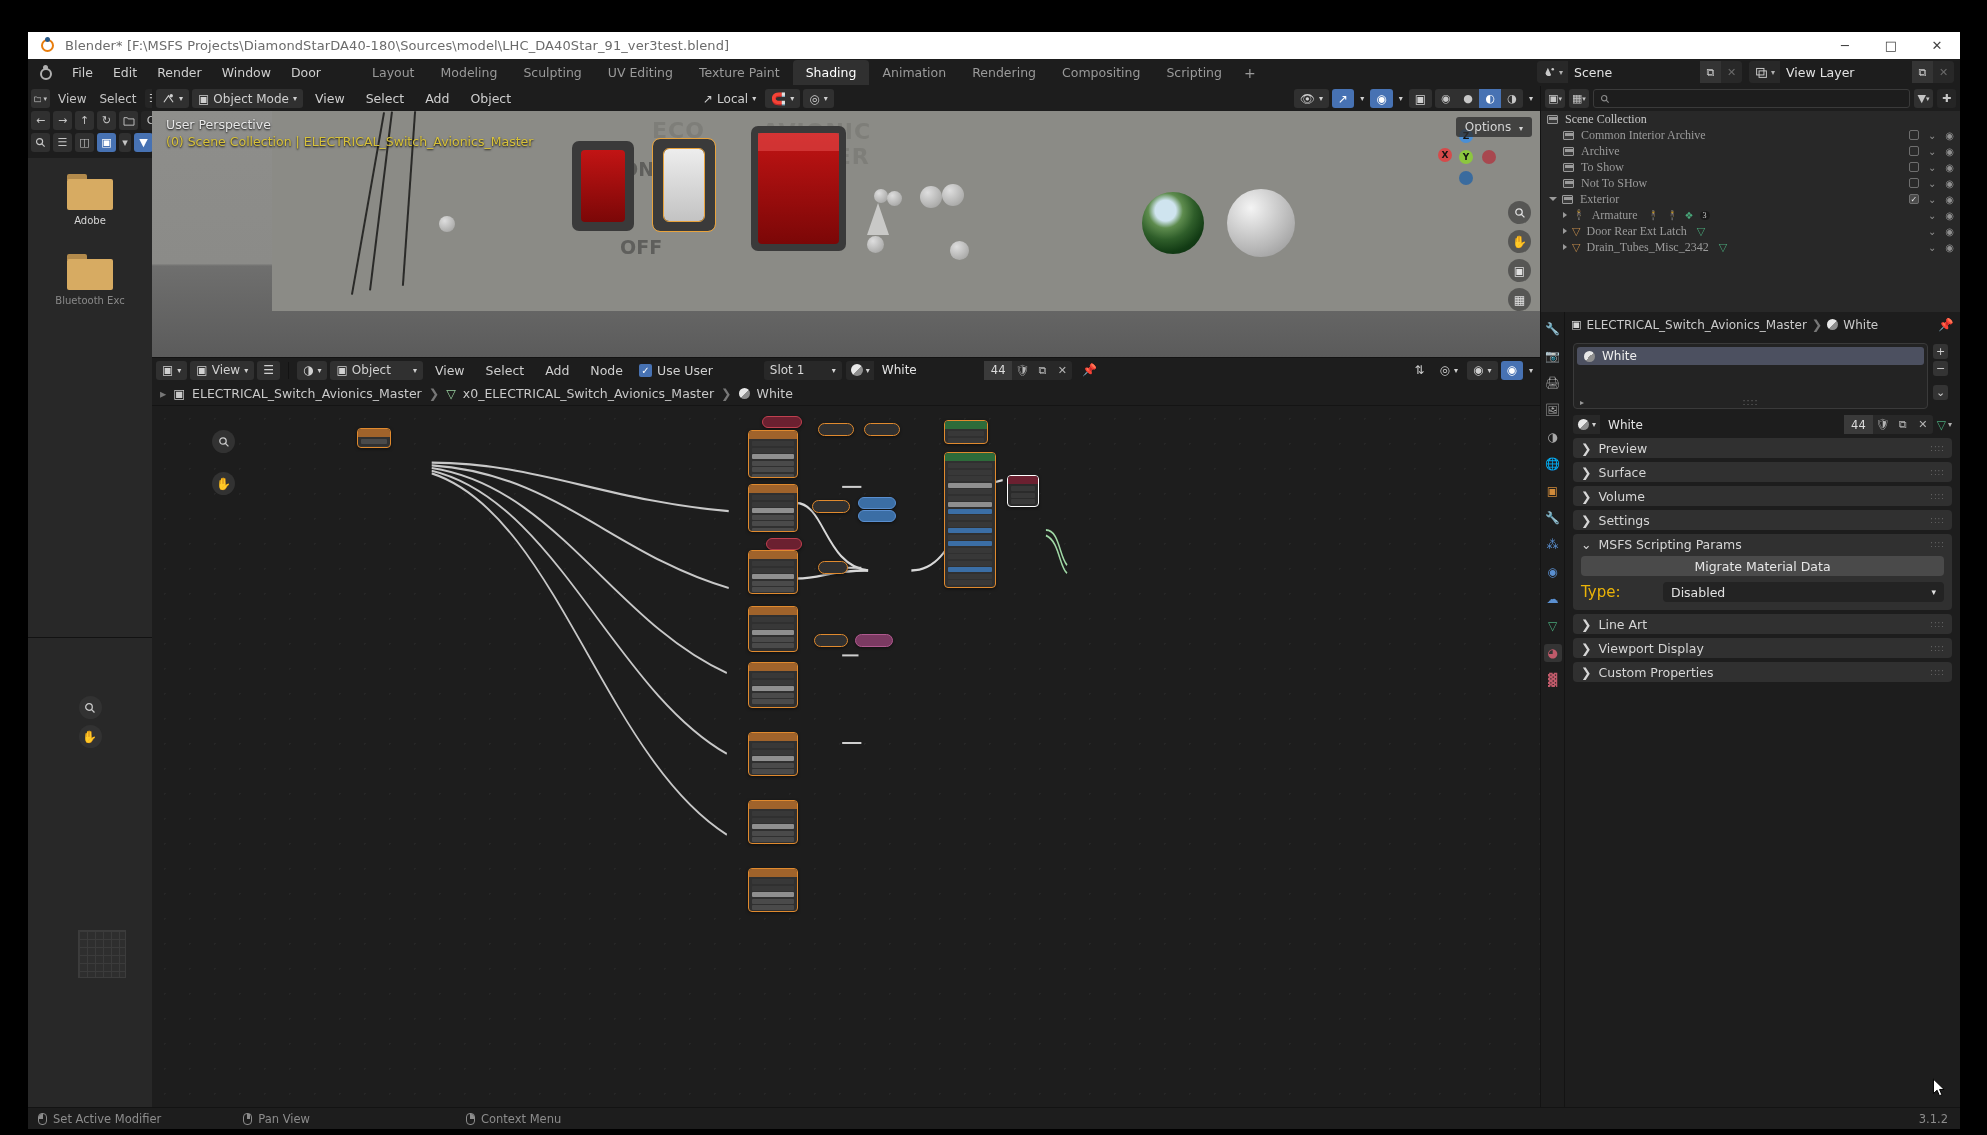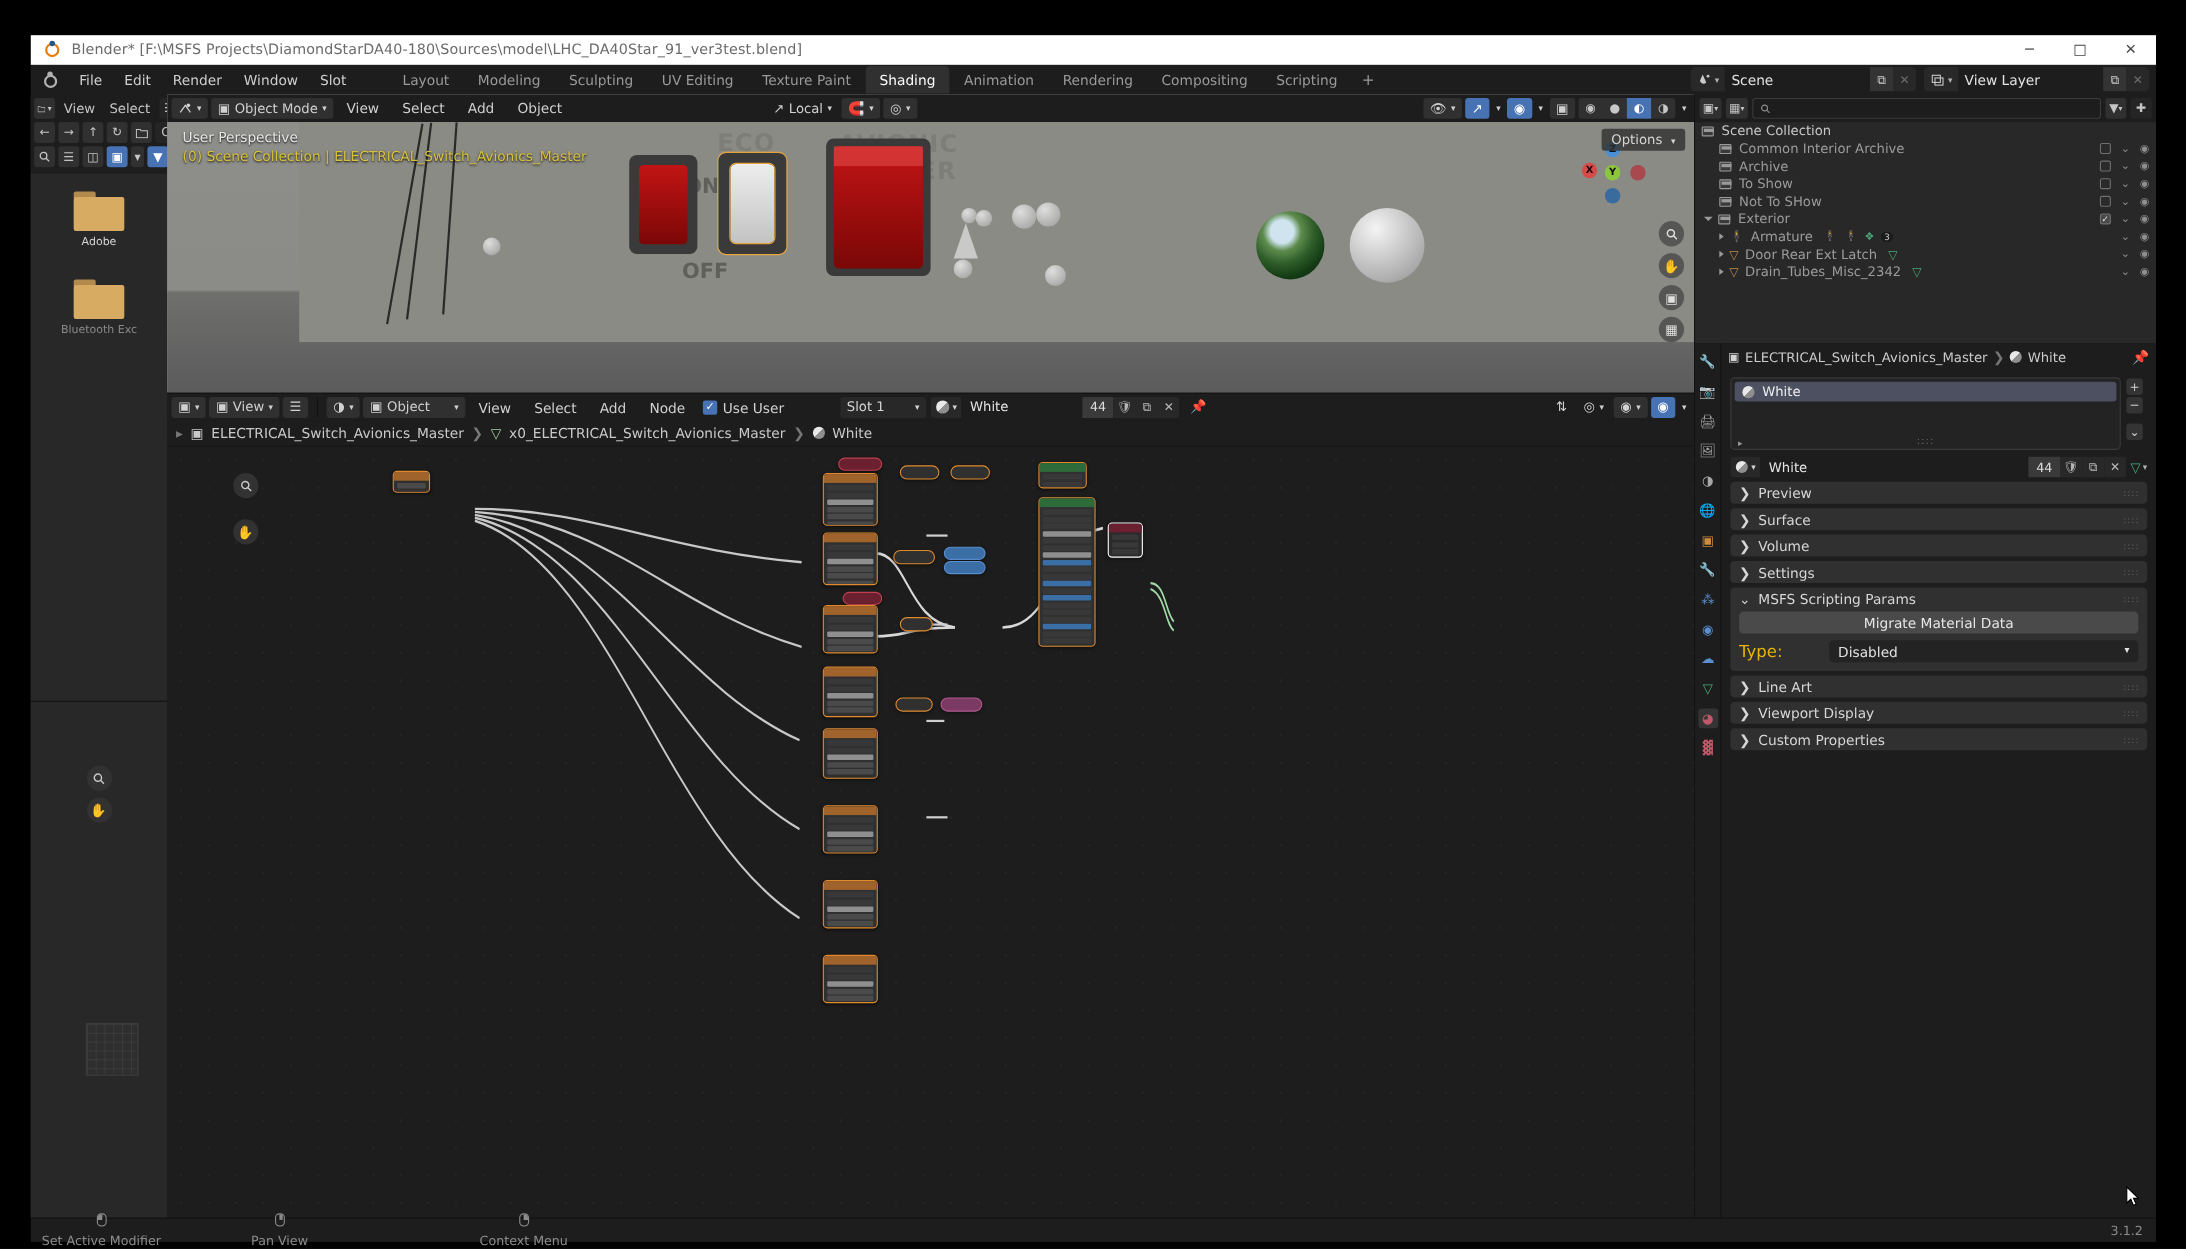--- a/index.html
+++ b/index.html
@@ -159,21 +159,21 @@
   svg.links { position:absolute; left:0; top:0; width:100%; height:100%; pointer-events:none; }
 
   .nav-tools { position:absolute; left:88px; top:40px; display:flex; flex-direction:column; gap:7px; }
 
   
   .rightcol { width:420px; display:flex; flex-direction:column; background:#1d1d1d; border-left:1px solid #131313; }
   .outliner { height:226px; display:flex; flex-direction:column; background:#282828; }
   .ol-header { height:25px; background:#1d1d1d; display:flex; align-items:center; padding:0 4px; gap:4px; }
   .searchbox { flex:1; height:19px; background:#1d1d1d; border:1px solid #3a3a3a; border-radius:3px;
                display:flex; align-items:center; padding:0 6px; color:#888; font-size:11.5px; gap:5px; }
-  .ol-body { flex:1; overflow:hidden; }
+  .ol-body { flex:1; overflow:hidden;font-family:Liberation Serif, serif; }
   .ol-row { height:16px; display:flex; align-items:center; padding:0 6px; position:relative; font-size:12px; }
   .ol-name { color:#c7c7c7; }
   .ol-name.dim { color:#9b9b9b; }
   .ol-icons { position:absolute; right:6px; display:flex; align-items:center; gap:9px; }
   .cbox { width:10px; height:10px; border:1px solid #6f6f6f; border-radius:2px; background:#2a2a2a; }
   .cbox.on { background:#4a4a4a; }
   .tri { width:0; height:0; border-left:4px solid #9a9a9a; border-top:3px solid transparent; border-bottom:3px solid transparent; }
   .tri.down { border-left:4px solid transparent; border-right:4px solid transparent; border-top:4px solid #9a9a9a; border-bottom:0; }
   .ic-coll { width:11px; height:9px; border:1px solid #9a9a9a; border-radius:1px; position:relative; background:#3a3a3a; }
   .ic-coll::after { content:''; position:absolute; left:1px; top:1px; width:9px; height:3px; background:#9a9a9a; }
@@ -209,21 +209,21 @@
   .btn-wide { height:20px; background:#4a4a4a; border-radius:4px; display:flex; align-items:center;
               justify-content:center; color:#e6e6e6; font-size:12.5px; }
   .type-row { display:flex; align-items:center; margin-top:6px; gap:10px; }
   .type-lbl { color:#eab308; font-size:15px; width:72px; }
   .dropdown { flex:1; height:20px; background:#232323; border-radius:4px; display:flex; align-items:center;
               justify-content:space-between; padding:0 8px; color:#e2e2e2; font-size:12.5px; }
 
   
   .statusbar { height:22px; background:#1d1d1d; display:flex; align-items:center; padding:0 10px; gap:26px;
                border-top:1px solid #131313; position:relative; }
-  .sb-item { display:flex; align-items:center; gap:6px; color:#8c8c8c; font-size:11.5px;flex-direction:column; }
+  .sb-item { display:flex; align-items:center; gap:6px; color:#8c8c8c; font-size:11.5px; }
   .mouse-ico { width:9px; height:12px; border:1px solid #8c8c8c; border-radius:4px 4px 4px 4px; position:relative; }
   .mouse-ico.l::before { content:''; position:absolute; left:0; top:0; width:4px; height:5px;
                          background:#8c8c8c; border-radius:3px 0 0 0; }
   .mouse-ico.m::before { content:''; position:absolute; left:3px; top:0; width:3px; height:5px; background:#8c8c8c; }
   .mouse-ico.r::before { content:''; position:absolute; right:0; top:0; width:4px; height:5px;
                          background:#8c8c8c; border-radius:0 3px 0 0; }
   .sb-right { position:absolute; right:12px; color:#8c8c8c; font-size:11.5px; }
   .cursor { position:absolute; left:1932px; top:1078px; width:14px; height:20px; z-index:99; }
 </style>
 </head>
@@ -246,21 +246,21 @@
 
   <div class="topbar">
     <div class="blender-logo">
       <div class="ring"></div>
         <div class="dot"></div>
     </div>
     <div class="menu-item">File</div>
     <div class="menu-item">Edit</div>
     <div class="menu-item">Render</div>
     <div class="menu-item">Window</div>
-    <div class="menu-item">Slot</div>
+    <div class="menu-item">Door</div>
 
     <div class="ws-tabs">
       <div class="ws-tab">Layout</div>
       <div class="ws-tab">Modeling</div>
       <div class="ws-tab">Sculpting</div>
       <div class="ws-tab">UV Editing</div>
       <div class="ws-tab">Texture Paint</div>
       <div class="ws-tab active">Shading</div>
       <div class="ws-tab">Animation</div>
       <div class="ws-tab">Rendering</div>

